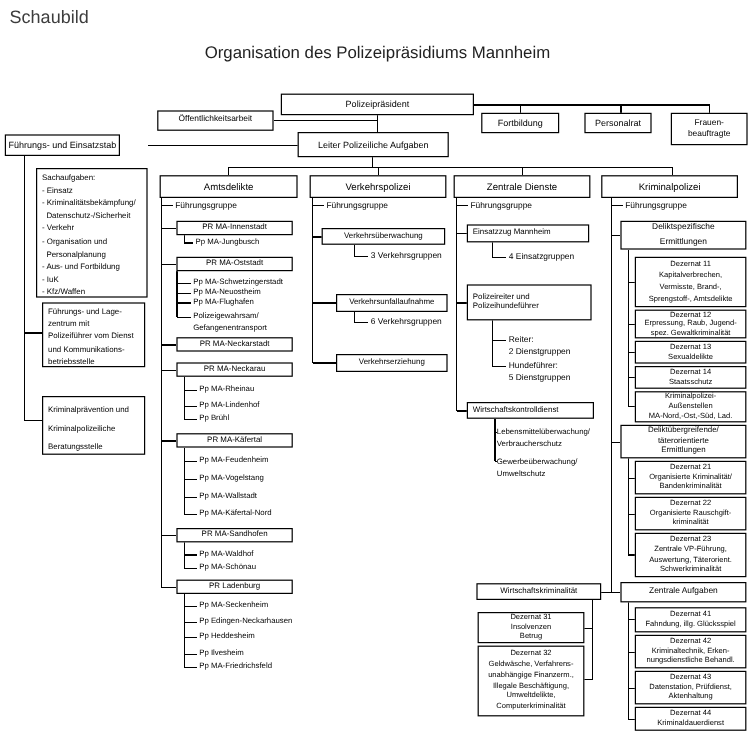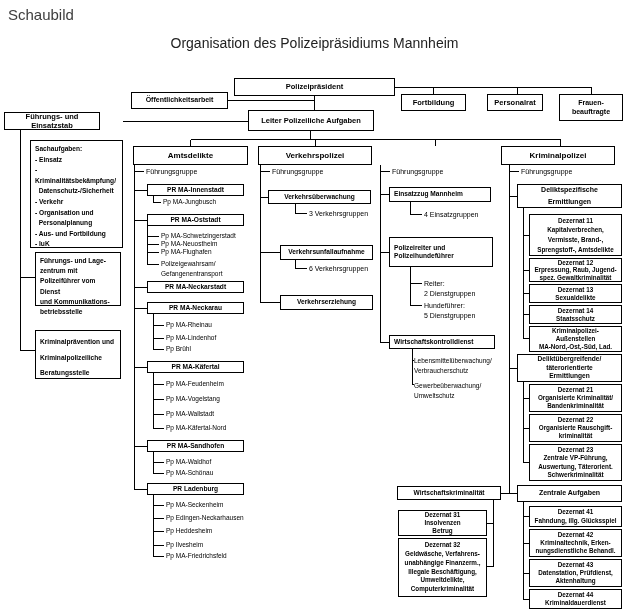--- a/index.html
+++ b/index.html
@@ -1,21 +1,21 @@
 <!DOCTYPE html>
 <html><head>
 <meta charset="utf-8">
 <style>
   html,body{margin:0;padding:0;background:#fff;}
   body{width:629px;height:614px;position:relative;font-family:"Liberation Sans",sans-serif;color:#000;}
   #chart{position:absolute;left:0;top:0;width:629px;height:614px;}
   #wires{position:absolute;left:0;top:0;z-index:0;}
   .box{position:absolute;border:1px solid #000;background:#fff;box-sizing:border-box;
        display:flex;align-items:center;justify-content:center;text-align:center;
-       white-space:pre-line;font-size:6.6px;line-height:1.25;z-index:2;font-weight:bold;}
+       white-space:pre-line;font-size:6.6px;line-height:1.25;z-index:2;}
   .f8{font-size:8px;}
   .f75{font-size:7.5px;}
   .tl{display:block;text-align:left;padding:3px 3px 2px 4px;white-space:pre-wrap;}
   .la{justify-content:flex-start;text-align:left;padding-left:4px;}
   .lbl{position:absolute;font-size:6.5px;line-height:1.3;white-space:pre-line;z-index:2;}
   .f7{font-size:7px;}
   .corner{position:absolute;left:8px;top:6px;font-size:15px;color:#3d3d3d;}
   .maintitle{position:absolute;left:0;top:35px;width:629px;text-align:center;font-size:14px;color:#222;}
 </style>
 </head>
@@ -60,20 +60,21 @@
 zentrum mit
 Polizeiführer vom Dienst
 und Kommunikations-
 betriebsstelle</div>
   <div class="box tl" style="left:35px;top:330px;width:86px;height:49px;line-height:15.5px">Kriminalprävention und
 Kriminalpolizeiliche
 Beratungsstelle</div>
 
   <div class="box f8" style="left:133px;top:146px;width:115px;height:19px">Amtsdelikte</div>
   <div class="box f8" style="left:258px;top:146px;width:114px;height:19px">Verkehrspolizei</div>
+  <div class="box f8" style="left:378px;top:146px;width:114px;height:19px">Zentrale Dienste</div>
   <div class="box f8" style="left:501px;top:146px;width:114px;height:19px">Kriminalpolizei</div>
 
   <div class="lbl f7" style="left:146px;top:167px">Führungsgruppe</div>
   <div class="box" style="left:147px;top:184px;width:97px;height:12px">PR MA-Innenstadt</div>
   <div class="lbl" style="left:163px;top:198px">Pp MA-Jungbusch</div>
   <div class="box" style="left:147px;top:214px;width:97px;height:12px">PR MA-Oststadt</div>
   <div class="lbl" style="left:161px;top:232px">Pp MA-Schwetzingerstadt</div>
   <div class="lbl" style="left:161px;top:240px">Pp MA-Neuostheim</div>
   <div class="lbl" style="left:161px;top:248px">Pp MA-Flughafen</div>
   <div class="lbl" style="left:161px;top:259px;line-height:1.55">Polizeigewahrsam/

